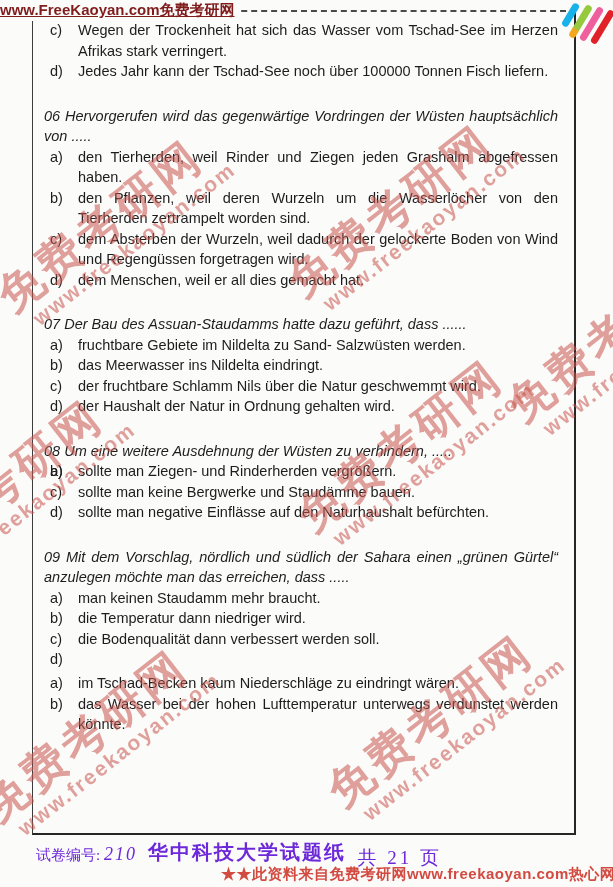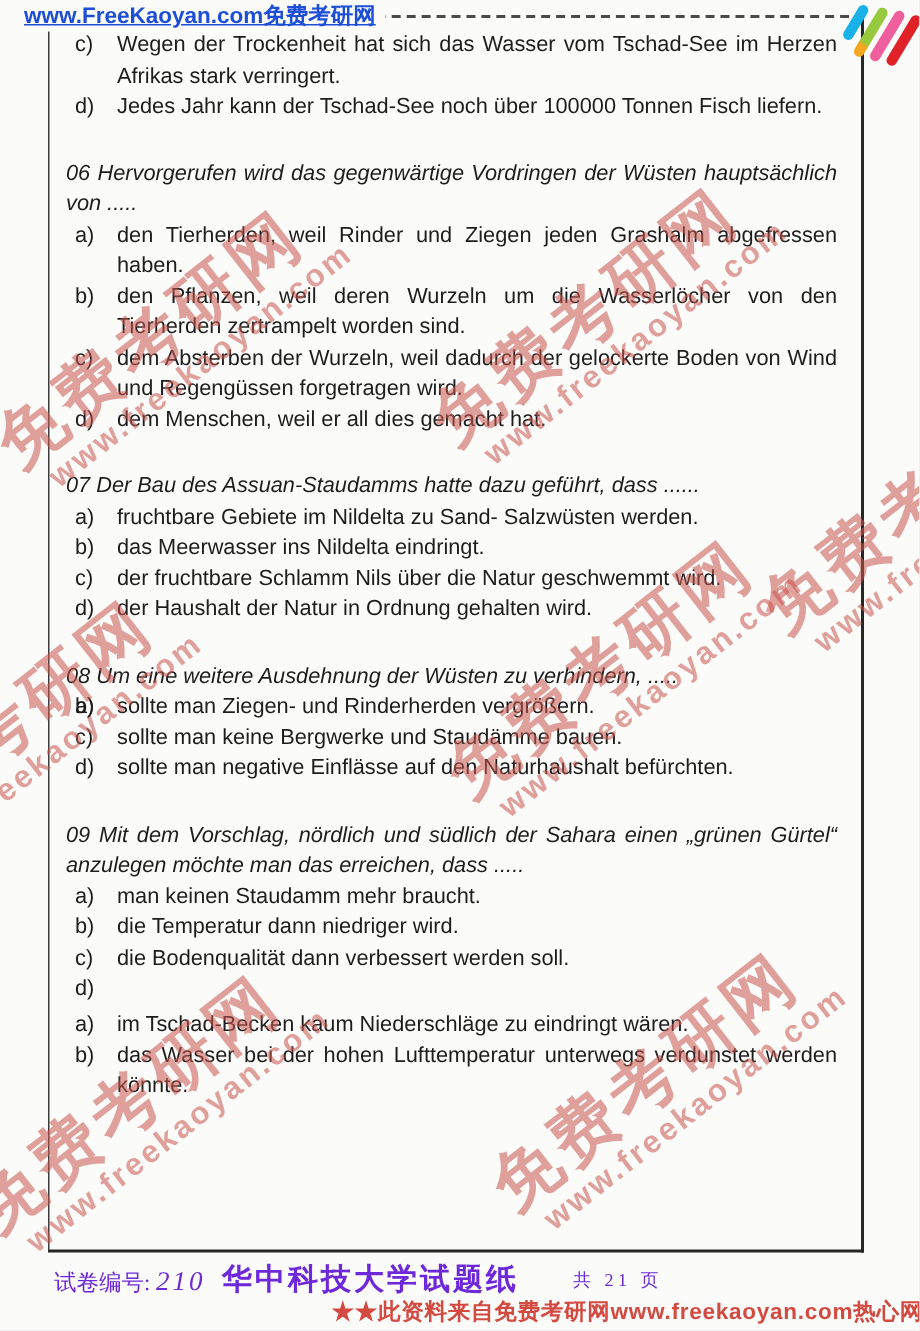--- a/index.html
+++ b/index.html
@@ -6,22 +6,22 @@
   .page{
     position:relative;
     width:613px;height:887px;
     background:#fbfbfa;
     overflow:hidden;
     font-family:"Liberation Sans",sans-serif;
     color:#1d1d1d;
   }
   
   .site-header{
-    position:absolute;top:1px;left:16px;z-index:6;
-    font-size:15px;font-weight:bold;color:#1d4ed8;
+    position:absolute;top:1px;left:0;z-index:6;
+    font-size:15px;font-weight:bold;color:#7f1d1d;
     text-decoration:underline;
     background:#fbfbfa;padding:0 6px 1px 0;
     white-space:nowrap;
   }
   
   .logo{position:absolute;top:0;right:-4px;width:52px;height:52px;z-index:7;}
   .logo .bar{position:absolute;width:7px;border-radius:4px;transform:rotate(31deg);transform-origin:center;}
   .bar-cyan {left:2px; top:2px; height:26px; background:#18b2e9;}
   .bar-green{left:12px;top:3px; height:37px; background:linear-gradient(to bottom,#96c93d 0%,#96c93d 70%,#f2a71f 78%,#f2a71f 100%);}
   .bar-pink {left:23px;top:5px; height:38px; background:#ef5f9d;}
@@ -58,21 +58,21 @@
   .wm-small{font-size:21px;font-weight:bold;letter-spacing:2px;margin:2px 0 0 14px;line-height:1;}
   
   .footer{position:absolute;top:839px;left:0;width:494px;height:26px;z-index:6;color:#6d28d9;}
   .paper-no{position:absolute;left:36px;top:5px;font-size:15px;font-family:"Liberation Serif",serif;}
   .paper-no-val{font-style:italic;font-size:18px;letter-spacing:2px;}
   .footer-title{
     position:absolute;left:50%;transform:translateX(-50%);top:0;
     font-size:20px;font-weight:bold;letter-spacing:2px;
     font-family:"Liberation Serif",serif;white-space:nowrap;
   }
-  .page-count{position:absolute;right:52px;top:6px;font-size:12px;letter-spacing:3px;font-family:"Liberation Serif",serif;}
+  .page-count{position:absolute;right:52px;top:6px;font-size:19px;letter-spacing:3px;font-family:"Liberation Serif",serif;}
   
   .banner{
     position:absolute;top:865px;left:221px;z-index:6;
     font-size:15px;font-weight:bold;color:#d24a40;
     white-space:nowrap;letter-spacing:0.5px;
   }
 </style>
 </head>
 <body>
 

